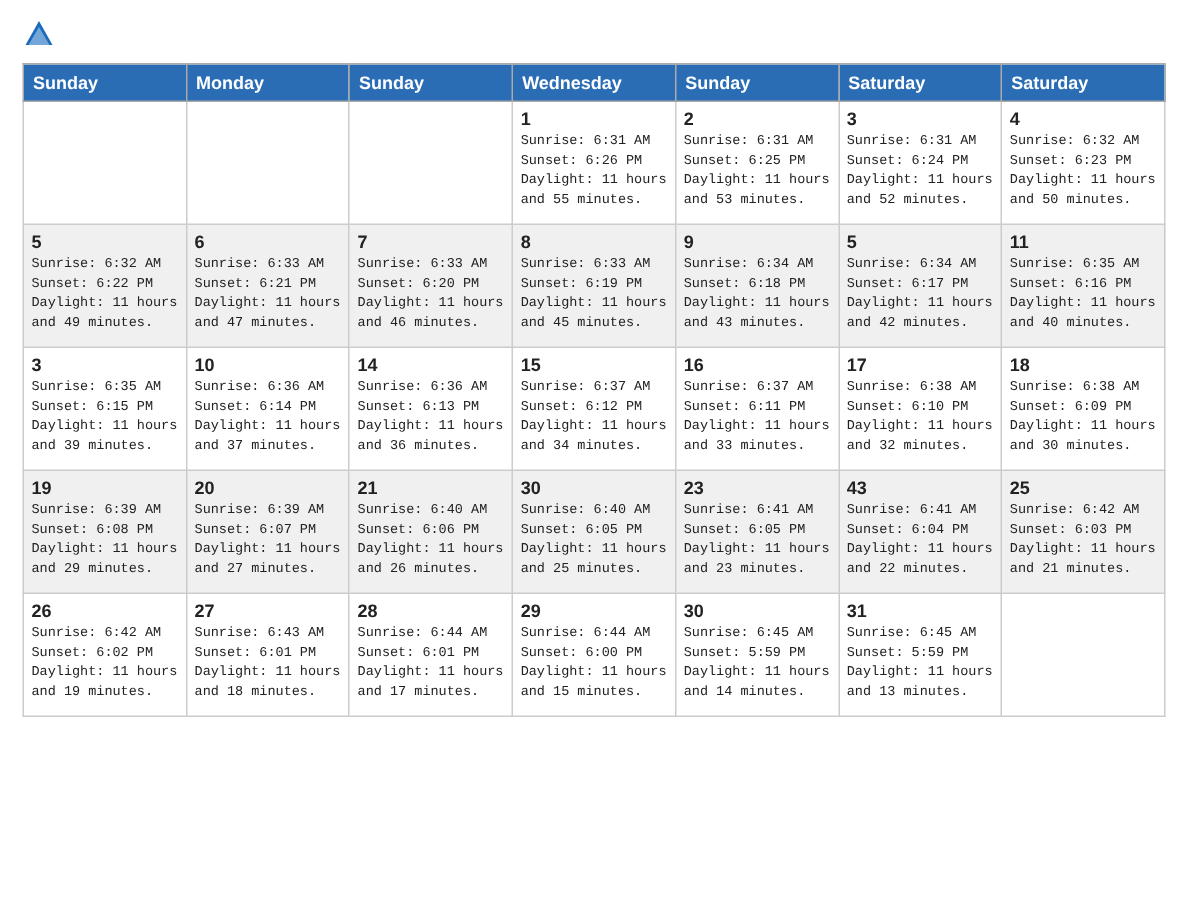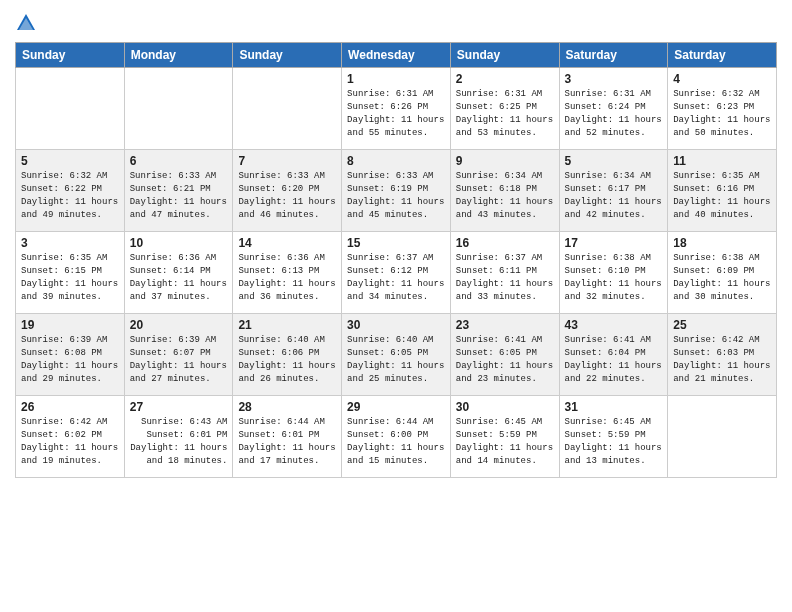--- a/index.html
+++ b/index.html
@@ -325,21 +325,21 @@
         <tr>
           <td>
             <span class="day-number">26</span>
             <div class="day-info" style="white-space: pre-line;">Sunrise: 6:42 AM
 Sunset: 6:02 PM
 Daylight: 11 hours
 and 19 minutes.</div>
           </td>
           <td>
             <span class="day-number">27</span>
-            <div class="day-info" style="white-space: pre-line; text-align: right;">Sunrise: 6:43 AM
+            <div class="day-info" style="white-space: pre-line;">Sunrise: 6:43 AM
 Sunset: 6:01 PM
 Daylight: 11 hours
 and 18 minutes.</div>
           </td>
           <td>
             <span class="day-number">28</span>
             <div class="day-info" style="white-space: pre-line;">Sunrise: 6:44 AM
 Sunset: 6:01 PM
 Daylight: 11 hours
 and 17 minutes.</div>

